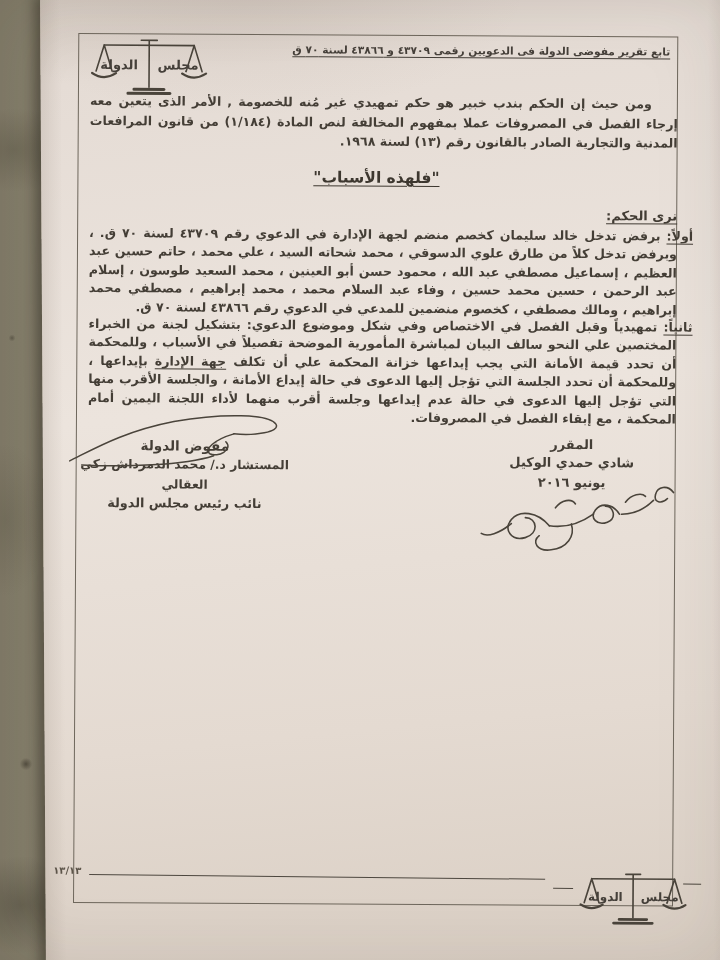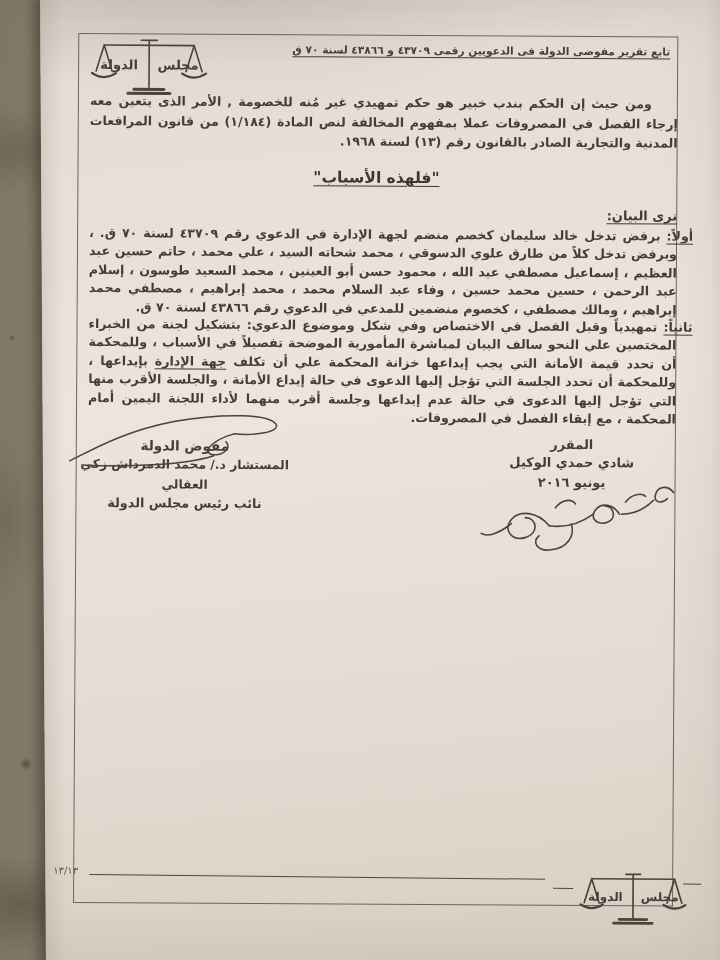--- a/index.html
+++ b/index.html
@@ -35,21 +35,21 @@
   .hdr{font-size:10.6px;font-weight:bold;text-align:right;letter-spacing:0;color:#46403a;}
   .para{font-size:12.6px;line-height:19.5px;font-weight:bold;text-align:justify;text-align-last:right;color:#443e36;}
   .indent1{text-indent:26px;}
   .clause{padding-right:16px;text-indent:-16px;line-height:18.4px;}
   .heading{font-size:15.5px;font-weight:bold;text-align:center;color:#3d372f;}
   .ruling{font-size:13px;font-weight:bold;text-align:right;}
   .sigblock{text-align:center;font-weight:bold;color:#443e36;}
   .sig-title{font-size:13.5px;line-height:17px;}
   .sig-name{font-size:12.3px;line-height:20px;}
   .sig-role{font-size:12.8px;line-height:18px;}
-  .footer-num{font-size:10px;font-weight:normal;color:#5d554a;}
+  .footer-num{font-size:10px;font-weight:bold;color:#5d554a;}
   .footer-line{border-top:1.6px solid #4d473f;transform:rotate(0.25deg);}
   .dash{border-top:1.6px solid #4d473f;}
   svg text{font-family:"DejaVu Sans",sans-serif;font-weight:bold;fill:#45403a;}
   .ink{stroke:#4a443b;fill:none;stroke-linecap:round;}
   .vignette{position:absolute;inset:0;pointer-events:none;box-shadow:inset 0 0 70px rgba(45,40,30,.10);}
 </style>
 </head>
 <body>
 
 <div class="paper">
@@ -76,21 +76,21 @@
         <text x="33" y="34" font-size="13" text-anchor="middle">الدولة</text>
       </svg>
     </div>
 
     <div class="abs ar hdr u" style="left:238px;top:57px;width:392px;">تابع تقرير مفوضى الدولة فى الدعويين رقمى ٤٣٧٠٩ و ٤٣٨٦٦ لسنة ٧٠ ق</div>
 
     <div class="abs ar para indent1" style="left:50px;top:106px;width:588px;">ومن حيث إن الحكم بندب خبير هو حكم تمهيدي غير مُنه للخصومة , الأمر الذى يتعين معه إرجاء الفصل في المصروفات عملا بمفهوم المخالفة لنص المادة (١/١٨٤) من قانون المرافعات المدنية والتجارية الصادر بالقانون رقم (١٣) لسنة ١٩٦٨.</div>
 
     <div class="abs ar heading" style="left:38px;top:182px;width:598px;"><span class="u">"فلهذه الأسباب"</span></div>
 
-    <div class="abs ar ruling" style="left:50px;top:220px;width:588px;"><span class="u">نرى البيان:</span></div>
+    <div class="abs ar ruling" style="left:50px;top:220px;width:588px;"><span class="u">نرى الحكم:</span></div>
 
     <div class="abs ar para clause" style="left:50px;top:239px;width:588px;"><span class="u">أولاً:</span><span> برفض تدخل خالد سليمان كخصم منضم لجهة الإدارة في الدعوي رقم ٤٣٧٠٩ لسنة ٧٠ ق. ، وبرفض تدخل كلاً من طارق علوي الدسوقي ، محمد شحاته السيد ، علي محمد ، حاتم حسين عبد العظيم ، إسماعيل مصطفي عبد الله ، محمود حسن أبو العينين ، محمد السعيد طوسون ، إسلام عبد الرحمن ، حسين محمد حسين ، وفاء عبد السلام محمد ، محمد إبراهيم ، مصطفي محمد إبراهيم ، ومالك مصطفي ، كخصوم منضمين للمدعي في الدعوي رقم ٤٣٨٦٦ لسنة ٧٠ ق.</span></div>
 
     <div class="abs ar para clause" style="left:50px;top:330px;width:588px;"><span class="u">ثانياً:</span><span> تمهيدياً وقبل الفصل في الاختصاص وفي شكل وموضوع الدعوي: بتشكيل لجنة من الخبراء المختصين علي النحو سالف البيان لمباشرة المأمورية الموضحة تفصيلاً في الأسباب ، وللمحكمة أن تحدد قيمة الأمانة التي يجب إيداعها خزانة المحكمة علي أن تكلف </span><span class="u">جهة الإدارة</span><span> بإيداعها ، وللمحكمة أن تحدد الجلسة التي تؤجل إليها الدعوى في حالة إيداع الأمانة ، والجلسة الأقرب منها التي تؤجل إليها الدعوى في حالة عدم إيداعها وجلسة أقرب منهما لأداء اللجنة اليمين أمام المحكمة ، مع إبقاء الفصل في المصروفات.</span></div>
 
     <div class="abs ar sigblock" style="left:30px;top:452px;width:234px;">
       <div class="sig-title">مفوض الدولة</div>
       <div class="sig-name">المستشار د./ محمد الدمرداش زكي العقالي</div>
       <div class="sig-role">نائب رئيس مجلس الدولة</div>
     </div>

